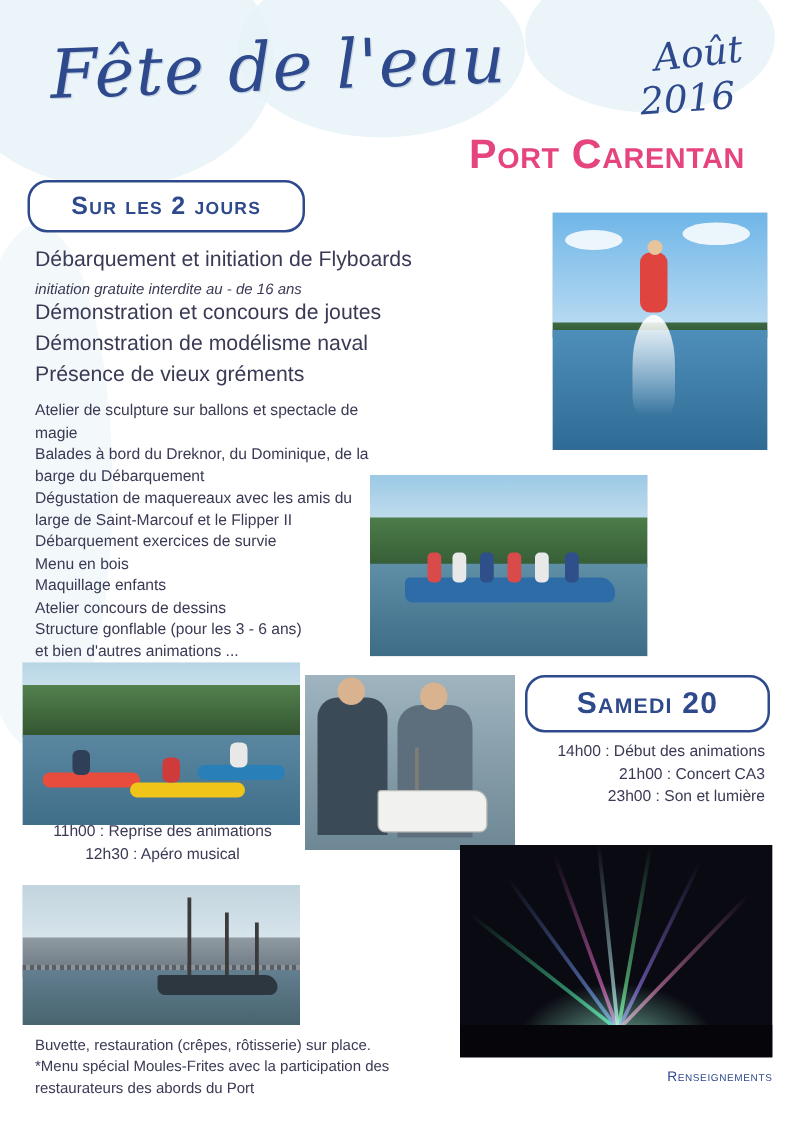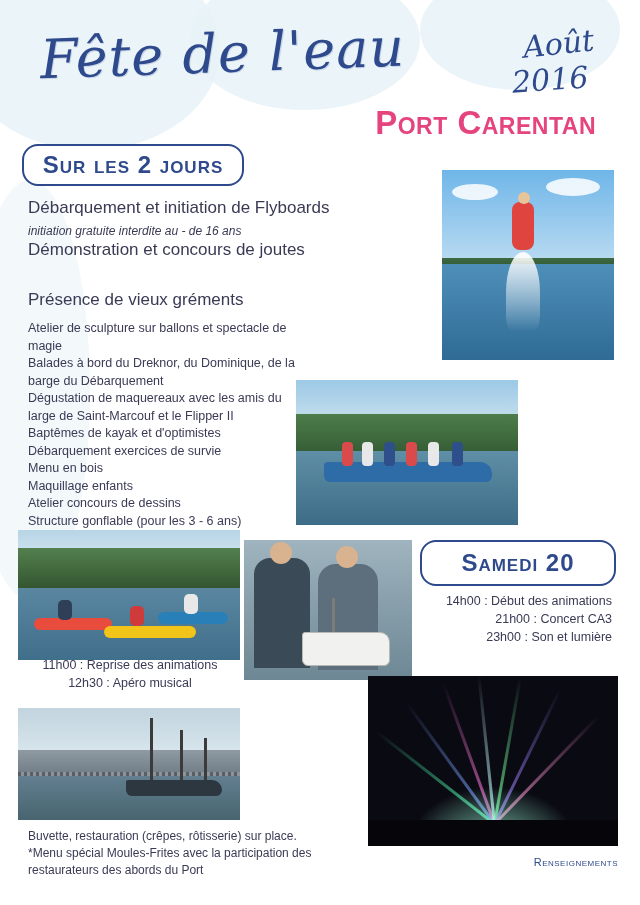--- a/index.html
+++ b/index.html
@@ -89,21 +89,21 @@
     display: flex;
     align-items: center;
     justify-content: center;
     text-align: center;
   }
   #badge-two-days {
     left: 22px;
     top: 144px;
     width: 218px;
     height: 38px;
-    font-size: 24px;
+    font-size: 20px;
   }
   #badge-sunday {
     left: 22px;
     top: 608px;
     width: 190px;
     height: 40px;
     font-size: 23px;
   }
   #badge-saturday {
     left: 420px;
@@ -320,27 +320,27 @@
   <div class="title-main">Fête de l'eau</div>
   <div class="title-month">Août</div>
   <div class="title-year">2016</div>
   <div class="title-sub">Port Carentan</div>
 
   <div class="badge" id="badge-two-days">Sur les 2 jours</div>
 
   <div class="big-line" style="left:28px; top:198px;">Débarquement et initiation de Flyboards</div>
   <div class="small-note" style="left:28px; top:224px;">initiation gratuite interdite au - de 16 ans</div>
   <div class="big-line" style="left:28px; top:240px;">Démonstration et concours de joutes</div>
+  <div class="big-line" style="left:28px; top:265px;">Démonstration de modélisme naval</div>
   <div class="big-line" style="left:28px; top:290px;">Présence de vieux gréments</div>
 
   <div class="list-block">
     <div>Atelier de sculpture sur ballons et spectacle de magie</div>
     <div>Balades à bord du Dreknor, du Dominique, de la barge du Débarquement</div>
     <div>Dégustation de maquereaux avec les amis du large de Saint-Marcouf et le Flipper II</div>
-    <div>Baptêmes de kayak et d'optimistes</div>
     <div>Débarquement exercices de survie</div>
     <div>Menu en bois</div>
     <div>Maquillage enfants</div>
     <div>Atelier concours de dessins</div>
     <div>Structure gonflable (pour les 3 - 6 ans)</div>
     <div>et bien d'autres animations ...</div>
   </div>
 
   <div class="badge" id="badge-saturday">Samedi 20</div>
   <div class="sched" id="sched-saturday">

